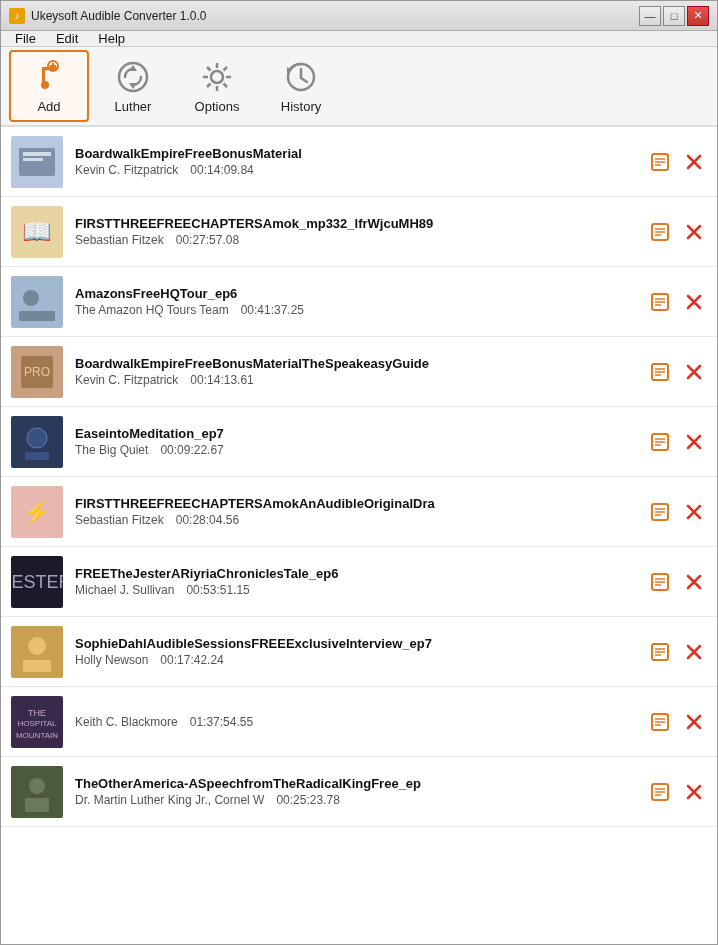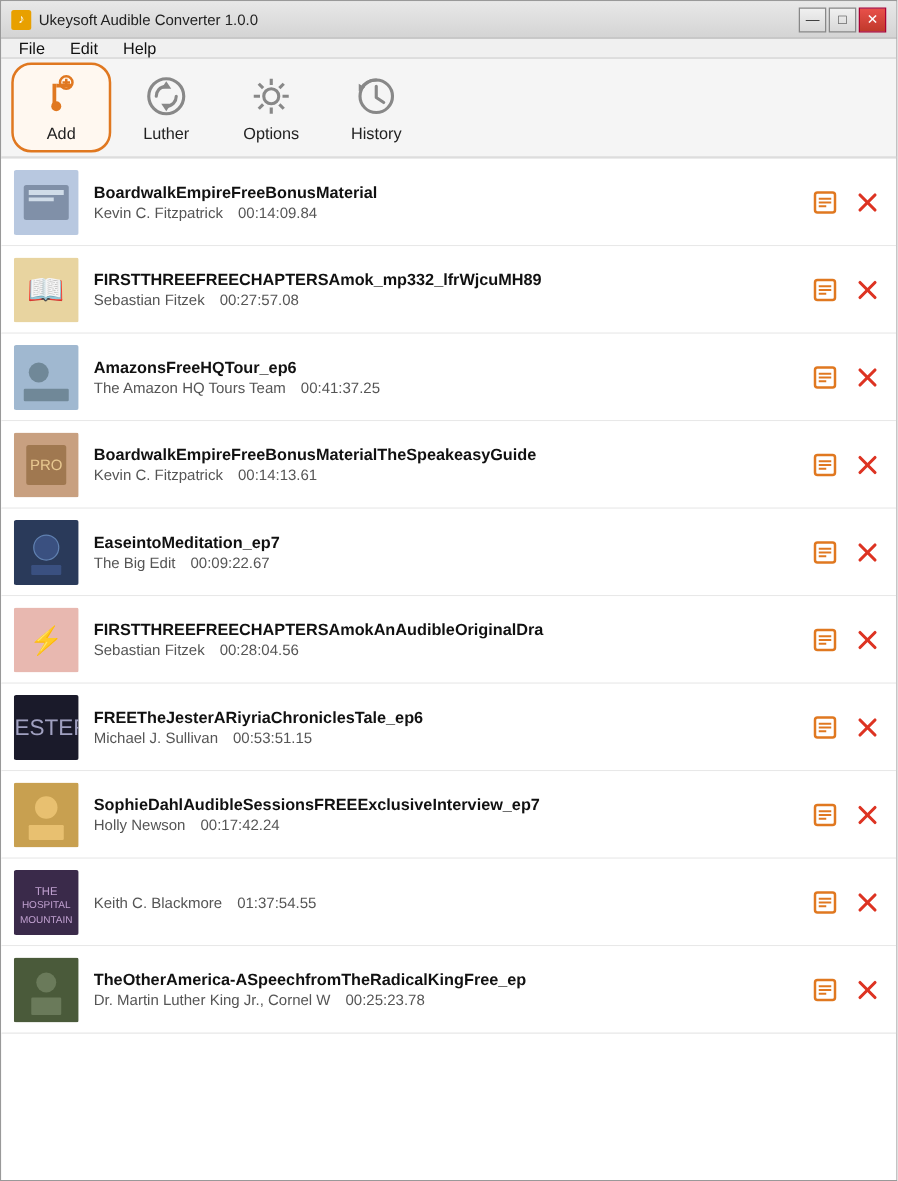--- a/index.html
+++ b/index.html
@@ -96,21 +96,21 @@
     }
     .toolbar-btn {
       width: 80px;
       height: 72px;
       display: flex;
       flex-direction: column;
       align-items: center;
       justify-content: center;
       cursor: pointer;
       border: 2px solid transparent;
-      border-radius: 16px;
+      border-radius: 4px;
       gap: 4px;
       padding: 20px;
     }
     .toolbar-btn.active {
       border: 2px solid #e07820;
       background: #fff8f0;
     }
     .toolbar-btn .icon-wrap {
       width: 38px;
       height: 38px;
@@ -423,21 +423,21 @@
       <div class="book-cover">
         <svg viewBox="0 0 52 52" xmlns="http://www.w3.org/2000/svg">
             <rect width="52" height="52" fill="#2a3a5a"></rect>
             <circle cx="26" cy="22" r="10" fill="#3a5080" stroke="#6080b0" stroke-width="1"></circle>
             <rect x="14" y="36" width="24" height="8" fill="#3a5080" rx="1"></rect>
           </svg>
       </div>
       <div class="book-info">
         <div class="book-title">EaseintoMeditation_ep7</div>
         <div class="book-meta">
-          <span>The Big Edit</span>
+          <span>The Big Quiet</span>
           <span>00:09:22.67</span>
         </div>
       </div>
       <div class="book-actions">
         <button class="action-btn edit" title="Edit">
           <svg width="20" height="20" viewBox="0 0 20 20" fill="none" xmlns="http://www.w3.org/2000/svg">
             <rect x="2" y="2" width="16" height="16" rx="2" stroke="#e07820" stroke-width="2" fill="none"></rect>
             <line x1="5" y1="7" x2="15" y2="7" stroke="#e07820" stroke-width="1.5"></line>
             <line x1="5" y1="10" x2="15" y2="10" stroke="#e07820" stroke-width="1.5"></line>
             <line x1="5" y1="13" x2="11" y2="13" stroke="#e07820" stroke-width="1.5"></line>

